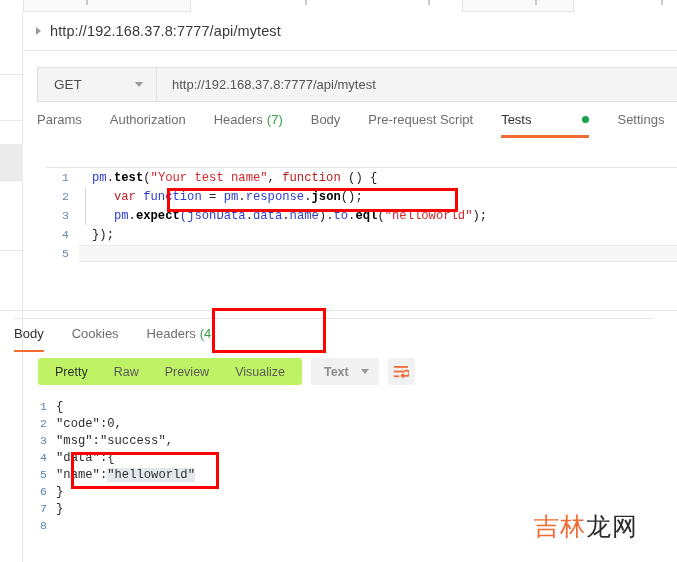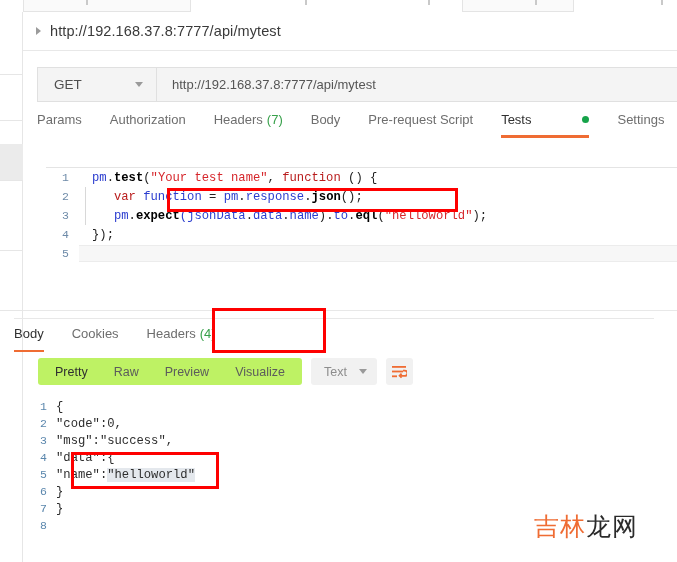--- a/index.html
+++ b/index.html
@@ -77,21 +77,21 @@
 
   
   .resptabs { position: absolute; left: 14px; top: 318px; width: 640px; height: 32px; display: flex; align-items: flex-start; border-top: 1px solid #e8e8e8; padding-top: 4px; }
   .respsep { position: absolute; left: 23px; top: 310px; width: 654px; height: 1px; background: #e8e8e8; }
 
   
   .fmtbar { position: absolute; left: 38px; top: 358px; display: flex; align-items: center; }
   .fmtgroup { height: 27px; background: #bef264; border-radius: 3px; display: flex; align-items: center; padding: 0 4px; }
   .fmtitem { font-size: 12.5px; color: #5c5c5c; padding: 0 13px; cursor: pointer; }
   .fmtitem.active { color: #303030; }
-  .typegroup { height: 27px; background: #f1f1f1; border-radius: 3px; display: flex; align-items: center; padding: 0 10px 0 13px; margin-left: 9px; }
+  .typegroup { height: 27px; background: #f1f1f1; border-radius: 3px; display: flex; align-items: center; padding: 0 10px 0 13px; margin-left: 9px; font-weight: bold; }
   .typegroup .lbl { font-size: 12.5px; color: #8d8d8d; margin-right: 12px; }
   .wrapbtn { width: 27px; height: 27px; background: #f1f1f1; border-radius: 3px; margin-left: 9px; display: flex; align-items: center; justify-content: center; cursor: pointer; }
 
   
   .respbody { position: absolute; left: 23px; top: 398px; width: 631px; height: 130px; }
   .jline { height: 17px; display: flex; align-items: center; }
   .jno { width: 33px; text-align: right; font-family: "Liberation Mono", monospace; font-size: 11.5px; color: #5b87ad; padding-right: 9px; flex: none; }
   .jcode { font-family: "Liberation Mono", monospace; font-size: 12.2px; color: #2d2d2d; white-space: pre; }
   .sel { background: #e4e8ed; }
 

